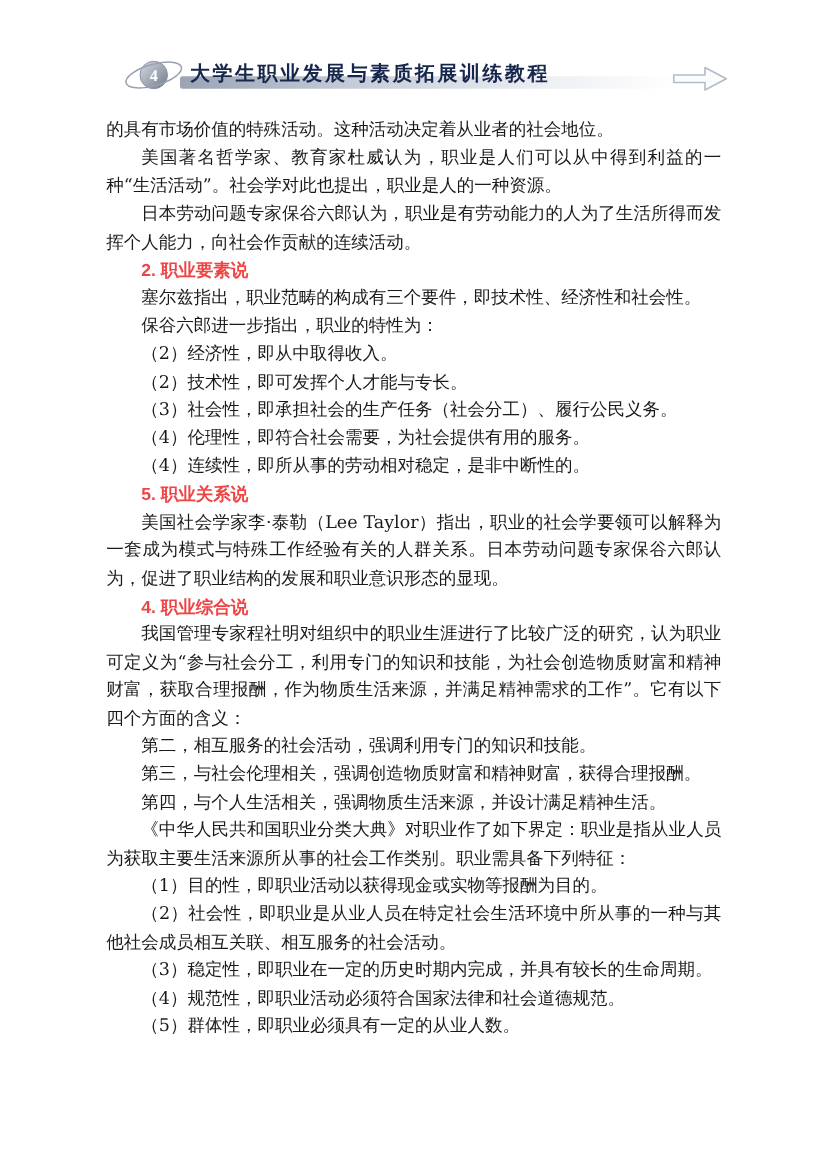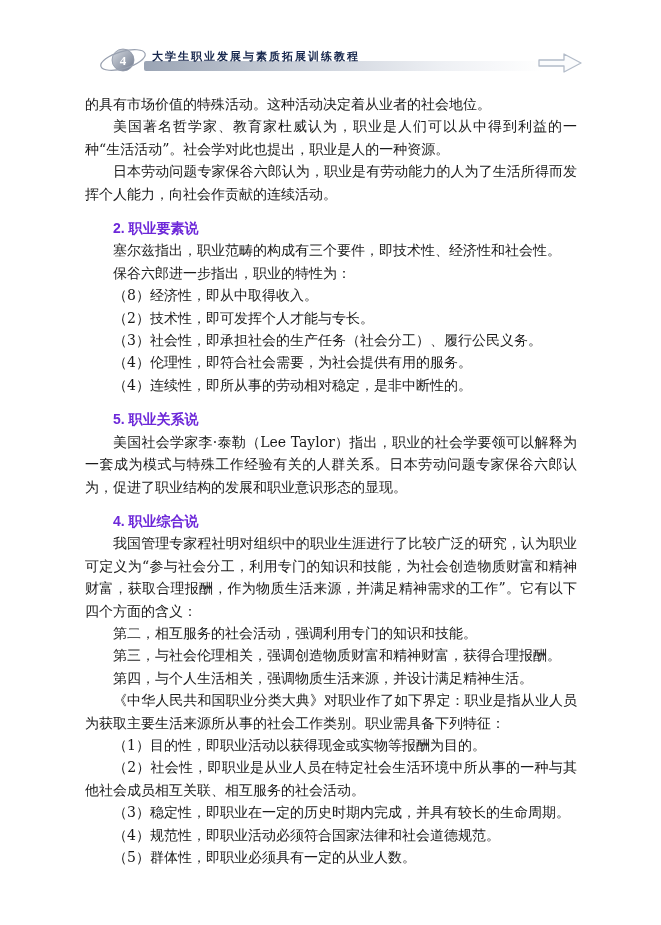--- a/index.html
+++ b/index.html
@@ -38,21 +38,21 @@
     height: 32px;
     z-index: 3;
   }
   .title {
     position: absolute;
     left: 66px;
     top: 5px;
     z-index: 2;
     font-family: "Liberation Sans", sans-serif;
     font-weight: bold;
-    font-size: 11px;
+    font-size: 16px;
     letter-spacing: 2px;
     color: #16264c;
     white-space: nowrap;
   }
   .arrow {
     position: absolute;
     right: -6px;
     top: 7px;
     z-index: 2;
   }
@@ -70,22 +70,21 @@
     line-height: 22.4px;
     text-align: justify;
     word-break: break-all;
   }
   .content p.indent { text-indent: 2em; }
   .content p.noindent { text-indent: 0; }
   .content p.heading {
     text-indent: 2em;
     font-weight: bold;
     font-family: "Liberation Sans", sans-serif;
-    color: #6d28d9;
-    margin-top: 12px;
+    color: #ef4444;
   }
 </style>
 </head>
 <body>
 
 <div class="page">
 
   <div class="header">
     <div class="band"></div>
 
@@ -110,21 +109,21 @@
     </svg>
   </div>
 
   <div class="content">
       <p class="noindent">的具有市场价值的特殊活动。这种活动决定着从业者的社会地位。</p>
       <p class="indent">美国著名哲学家、教育家杜威认为，职业是人们可以从中得到利益的一种“生活活动”。社会学对此也提出，职业是人的一种资源。</p>
       <p class="indent">日本劳动问题专家保谷六郎认为，职业是有劳动能力的人为了生活所得而发挥个人能力，向社会作贡献的连续活动。</p>
       <p class="heading">2. 职业要素说</p>
       <p class="indent">塞尔兹指出，职业范畴的构成有三个要件，即技术性、经济性和社会性。</p>
       <p class="indent">保谷六郎进一步指出，职业的特性为：</p>
-      <p class="indent">（8）经济性，即从中取得收入。</p>
+      <p class="indent">（2）经济性，即从中取得收入。</p>
       <p class="indent">（2）技术性，即可发挥个人才能与专长。</p>
       <p class="indent">（3）社会性，即承担社会的生产任务（社会分工）、履行公民义务。</p>
       <p class="indent">（4）伦理性，即符合社会需要，为社会提供有用的服务。</p>
       <p class="indent">（4）连续性，即所从事的劳动相对稳定，是非中断性的。</p>
       <p class="heading">5. 职业关系说</p>
       <p class="indent">美国社会学家李·泰勒（Lee Taylor）指出，职业的社会学要领可以解释为一套成为模式与特殊工作经验有关的人群关系。日本劳动问题专家保谷六郎认为，促进了职业结构的发展和职业意识形态的显现。</p>
       <p class="heading">4. 职业综合说</p>
       <p class="indent">我国管理专家程社明对组织中的职业生涯进行了比较广泛的研究，认为职业可定义为“参与社会分工，利用专门的知识和技能，为社会创造物质财富和精神财富，获取合理报酬，作为物质生活来源，并满足精神需求的工作”。它有以下四个方面的含义：</p>
       <p class="indent">第二，相互服务的社会活动，强调利用专门的知识和技能。</p>
       <p class="indent">第三，与社会伦理相关，强调创造物质财富和精神财富，获得合理报酬。</p>

